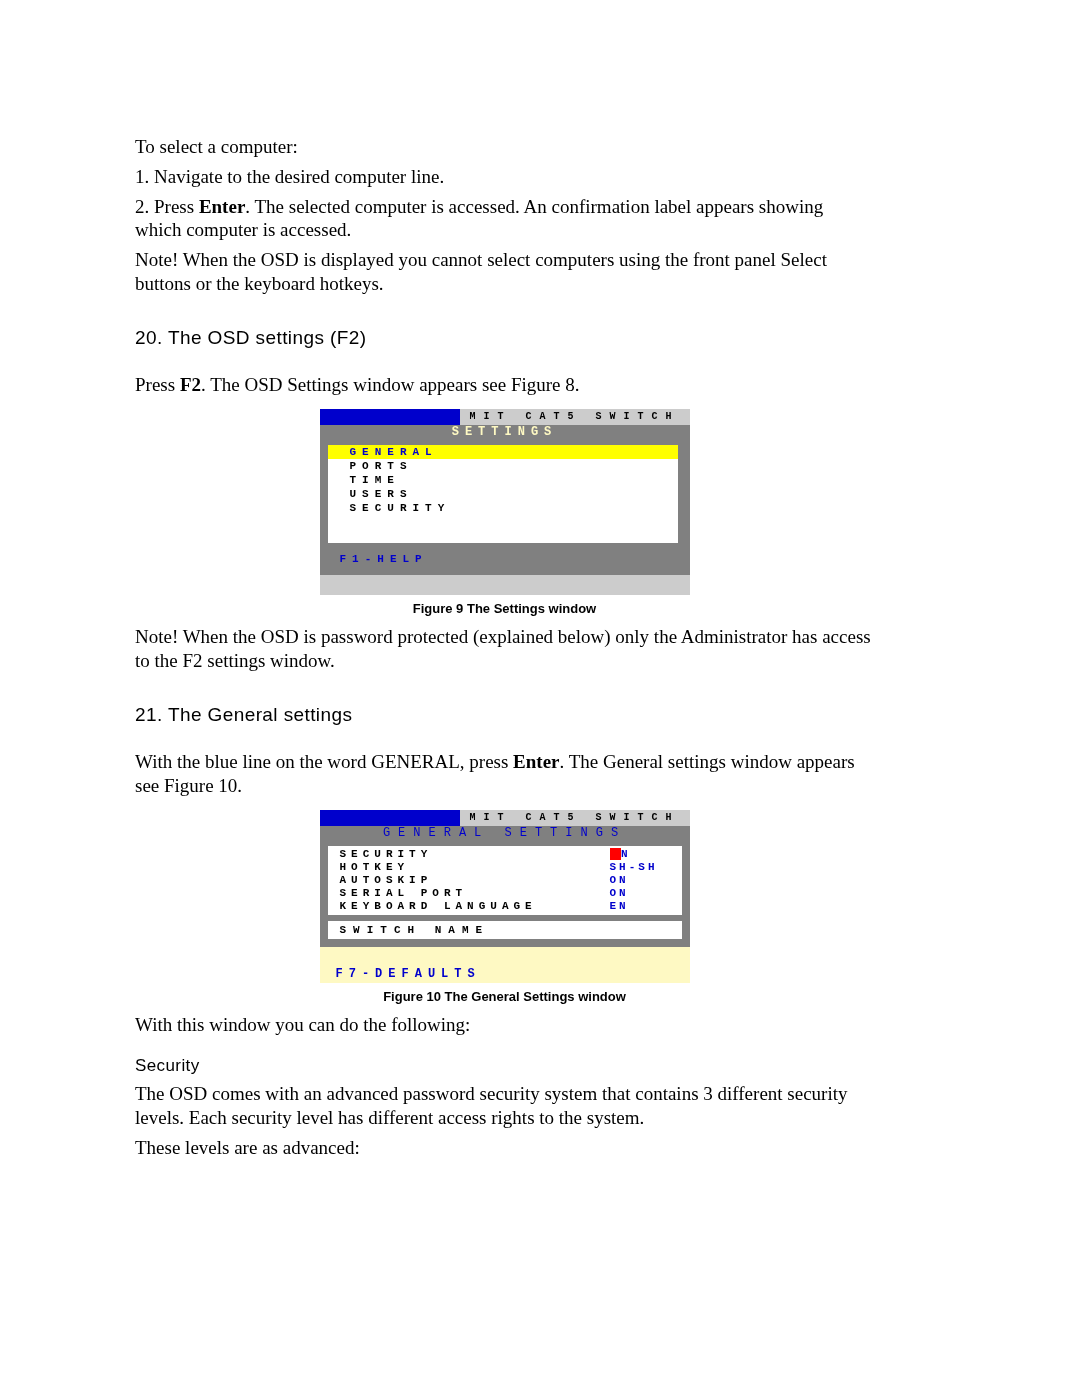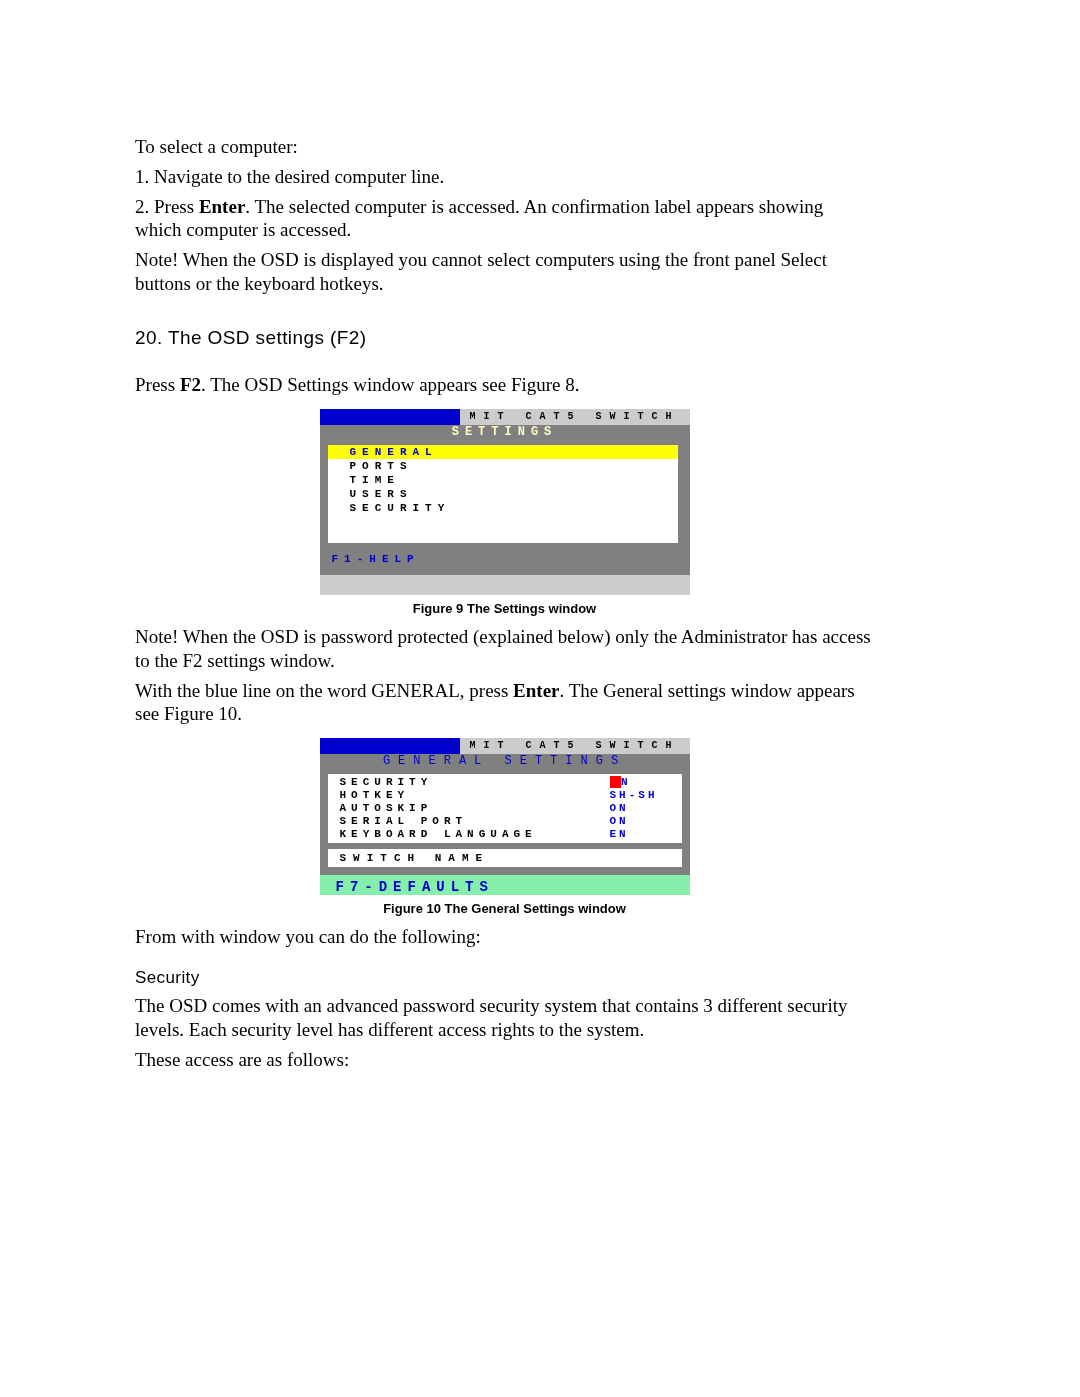--- a/index.html
+++ b/index.html
@@ -94,21 +94,21 @@
     background: #ffff00;
     color: #0000cc;
   }
   .osd9 .list-filler {
     height: 28px;
     background: #ffffff;
   }
   .osd9 .help-row {
     color: #0000cc;
     background: #808080;
-    padding: 4px 0 4px 12px;
+    padding: 4px 0 4px 20px;
     letter-spacing: 6px;
     font-size: 11px;
   }
   .osd9 .filler-bottom {
     height: 20px;
     background: #cccccc;
     border-top: 4px solid #808080;
   }
 
   
@@ -181,24 +181,24 @@
     margin: 6px 8px 8px 8px;
     padding: 2px 12px;
     color: #000;
     letter-spacing: 7px;
     font-size: 11px;
     height: 14px;
     line-height: 14px;
   }
   .osd10 .defaults-row {
     color: #0000cc;
-    background: #86efac;
-    padding: 4px 0 0 16px;
-    letter-spacing: 6px;
-    font-size: 14px;
+    background: #fef9c3;
+    padding: 20px 0 0 16px;
+    letter-spacing: 6px;
+    font-size: 12px;
     height: 16px;
   }
 
   b { font-weight: bold; }
 </style>
 </head>
 <body>
 
 <div class="page">
 
@@ -228,20 +228,21 @@
       <div class="list-row">SECURITY</div>
       <div class="list-filler"></div>
     </div>
     <div class="help-row">F1-HELP</div>
     <div class="filler-bottom"></div>
   </div>
   <div class="figure-caption">Figure 9 The Settings window</div>
 
   <p>Note! When the OSD is password protected (explained below) only the Administrator has access to the F2 settings window.</p>
 
+  <h2 class="section">21. The General settings</h2>
   <p>
     <span>With the blue line on the word GENERAL, press </span><b>Enter</b><span>. The General settings window appears see Figure 10.</span>
   </p>
 
   <div class="osd10">
     <div class="titlebar">
       <div class="title-left"></div>
       <div class="title-right">MIT CAT5 SWITCH</div>
     </div>
     <div class="subtitle-row">GENERAL SETTINGS</div>
@@ -267,19 +268,19 @@
         <div class="pair-left">KEYBOARD LANGUAGE</div>
         <div class="pair-right">EN</div>
       </div>
     </div>
 
     <div class="switch-row">SWITCH NAME</div>
     <div class="defaults-row">F7-DEFAULTS</div>
   </div>
   <div class="figure-caption">Figure 10 The General Settings window</div>
 
-  <p>From with window you can do the following:</p>
+  <p>With this window you can do the following:</p>
 
   <h3 class="subhead">Security</h3>
   <p>The OSD comes with an advanced password security system that contains 3 different security levels. Each security level has different access rights to the system.</p>
-  <p>These access are as follows:</p>
+  <p>These levels are as advanced:</p>
 
 </div>
 
 </body></html>

